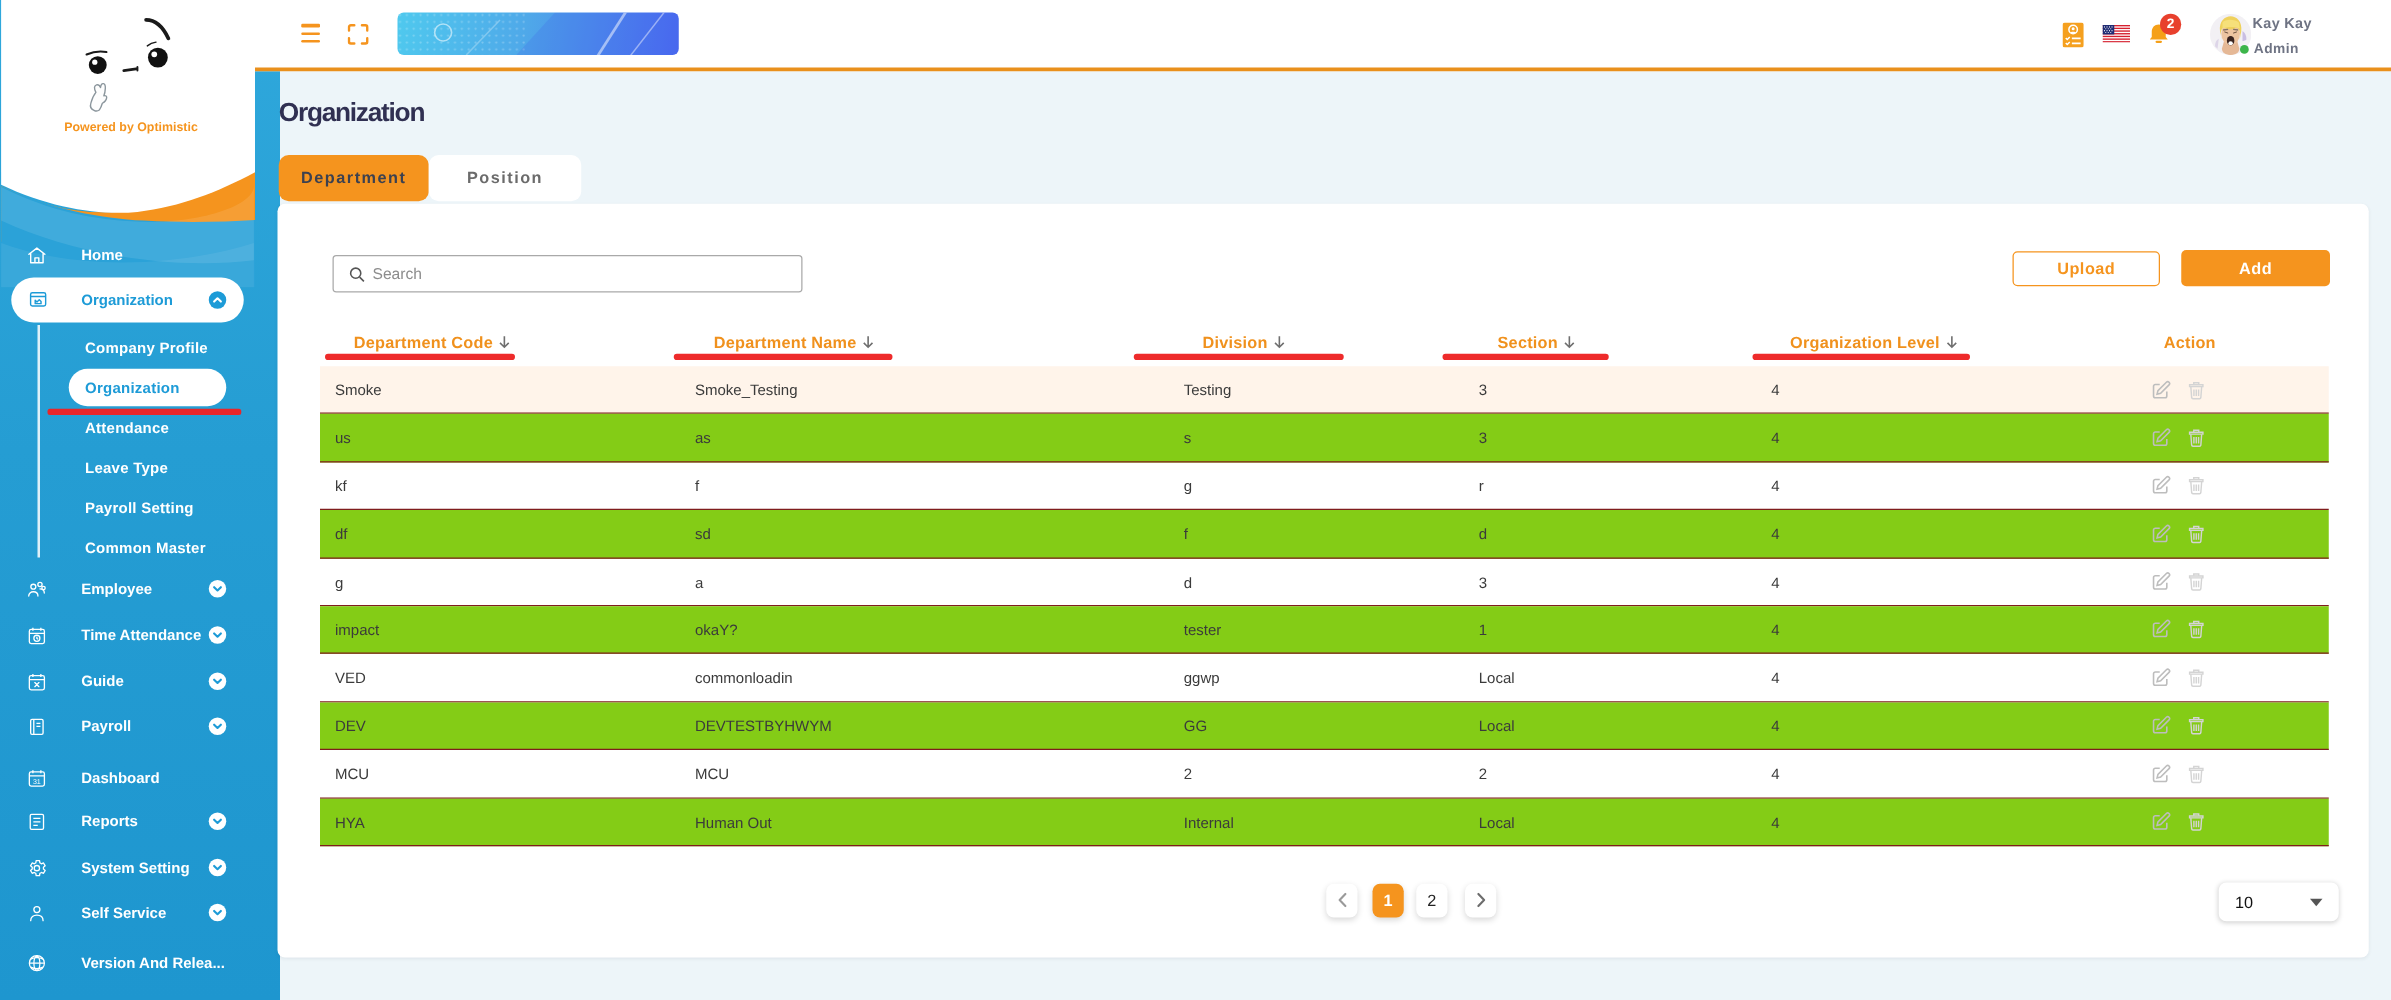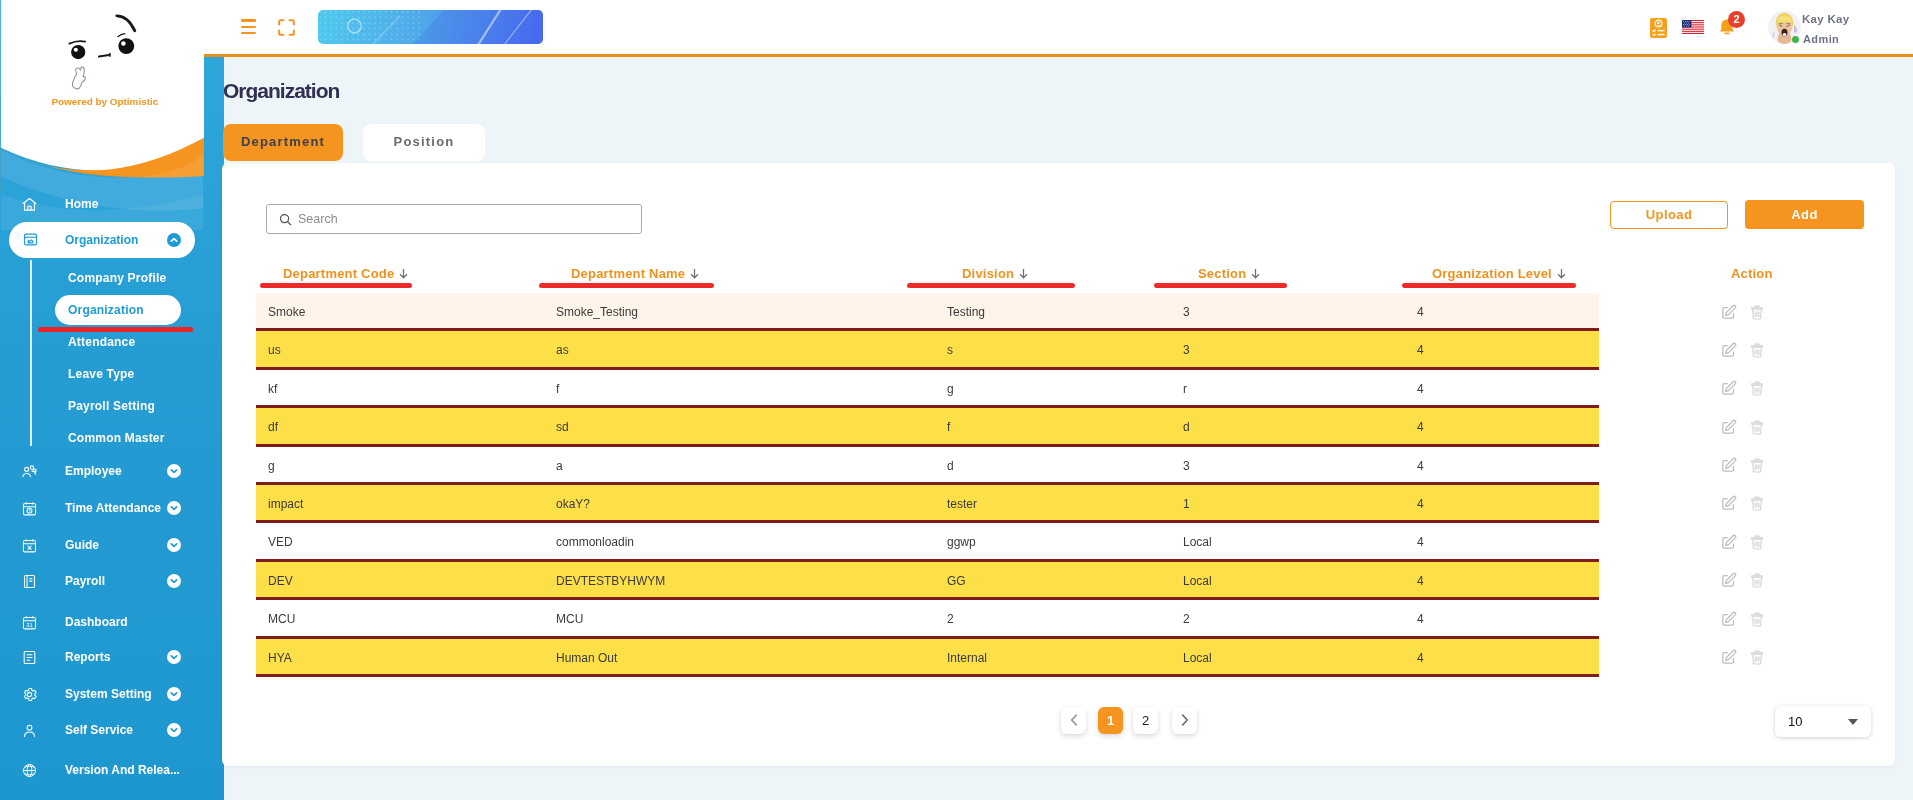--- a/index.html
+++ b/index.html
@@ -19,36 +19,36 @@
 
 #topbar { position:absolute; left:204px; top:0; width:1709px; height:57px; background:#fff; border-bottom:3px solid #E9901C; }
 #usageguide { position:absolute; left:318px; top:10px; width:225px; height:34px; border-radius:5px;
   background:linear-gradient(100deg,#4FC9EE 0%, #4FA9E9 45%, #4B6CF0 100%); overflow:hidden; }
 #usageguide .txt { position:absolute; width:100%; text-align:center; top:10px; color:#fff; font-size:13px; font-weight:700; letter-spacing:1px;margin-top:25px; }
 
 
 #title { position:absolute; left:223px; top:79px; font-size:21px; font-weight:700; color:#303052; letter-spacing:-1px; }
 .tab { position:absolute; top:124px; height:36.5px; border-radius:8px; font-size:13px; font-weight:700; text-align:center; line-height:36.5px; letter-spacing:1.2px; }
 #tab1 { left:223px; width:120px; background:#F5941E; color:#3C4150; }
-#tab2 { left:343px; width:122px; background:#fff; color:#6B6B6B;margin-left:20px; }
+#tab2 { left:343px; width:122px; background:#fff; color:#6B6B6B; }
 #card { position:absolute; left:222px; top:163px; width:1673px; height:603px; background:#fff; border-radius:6px; box-shadow:0 1px 3px rgba(40,40,60,0.07); }
 
 #search { position:absolute; left:266px; top:204px; width:376px; height:30px; border:1px solid #A9A9A9; border-radius:3px; background:#fff; }
 #search .ph { position:absolute; left:31px; top:7px; font-size:12.5px; color:#8C8C8C; }
 #btn-upload { position:absolute; left:1610px; top:201px; width:118px; height:28px; border:1.5px solid #F5941E; border-radius:4px; background:#fff; color:#F5941E; font-size:13px; font-weight:700; text-align:center; line-height:25px; letter-spacing:.4px; }
 #btn-add { position:absolute; left:1745px; top:200px; width:119px; height:29px; border-radius:4px; background:#F5941E; color:#fff; font-size:13px; font-weight:700; text-align:center; line-height:29px; letter-spacing:.4px; }
 
 .th { position:absolute; top:266px; font-size:13px; font-weight:700; color:#F0911D; letter-spacing:.2px; white-space:nowrap;padding-left:16px; }
 .th svg { vertical-align:-2px; margin-left:0px; }
 .redbar { position:absolute; top:283px; height:5px; border-radius:2.5px; background:#EE2B2B; }
 
 #rows { position:absolute; left:256px; top:293px; width:1607px; }
-.row { position:relative; width:1343px; height:38.4px; border-bottom:3px solid #7f1d1d; }
+.row { position:relative; width:1607px; height:38.4px; border-bottom:1px solid #7f1d1d; }
 .row.first { background:#FFF4EA; }
-.row.g { background:#fde047; }
+.row.g { background:#84cc16; }
 .cell { position:absolute; top:0; height:38px; line-height:38px; font-size:12px; color:#3B3B3B; padding-left:12px; white-space:nowrap; }
 .c1{left:0;} .c2{left:288px;} .c3{left:679px;} .c4{left:915px;} .c5{left:1149px;}
 .acts { position:absolute; left:1434px; width:173px; top:0; height:38px; display:flex; align-items:center; justify-content:center; padding-right:68px; gap:12px; }
 
 .pgbtn { position:absolute; top:707px; width:25px; height:27px; border-radius:6px; background:#fff; box-shadow:0 2px 5px rgba(0,0,0,0.16); text-align:center; line-height:27px; font-size:13px; color:#222; }
 .pgbtn.nav { font-size:15px; color:#888; }
 #pg1 { background:#F5941E; color:#fff; font-weight:600; }
 #psel { position:absolute; left:1775px; top:706px; width:96px; height:31px; border-radius:6px; background:#fff; box-shadow:0 1px 4px rgba(0,0,0,0.18); }
 #psel .v { position:absolute; left:13px; top:8px; font-size:13px; color:#111; }
 #psel .car { position:absolute; left:73px; top:13px; width:0; height:0; border-left:5px solid transparent; border-right:5px solid transparent; border-top:6px solid #555; }

